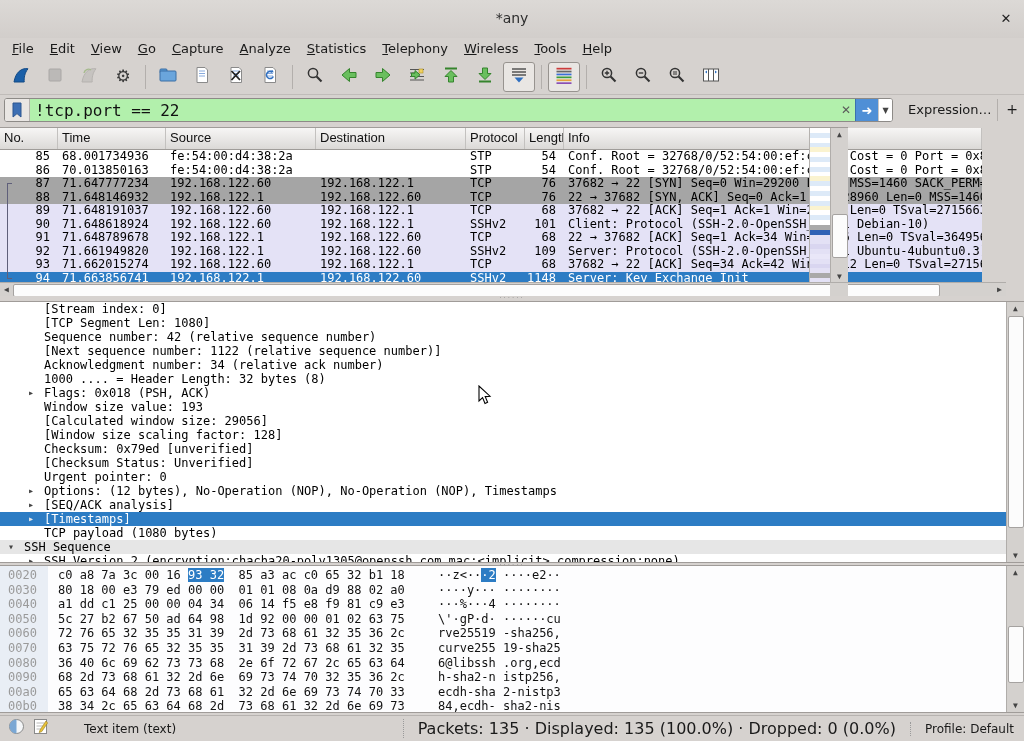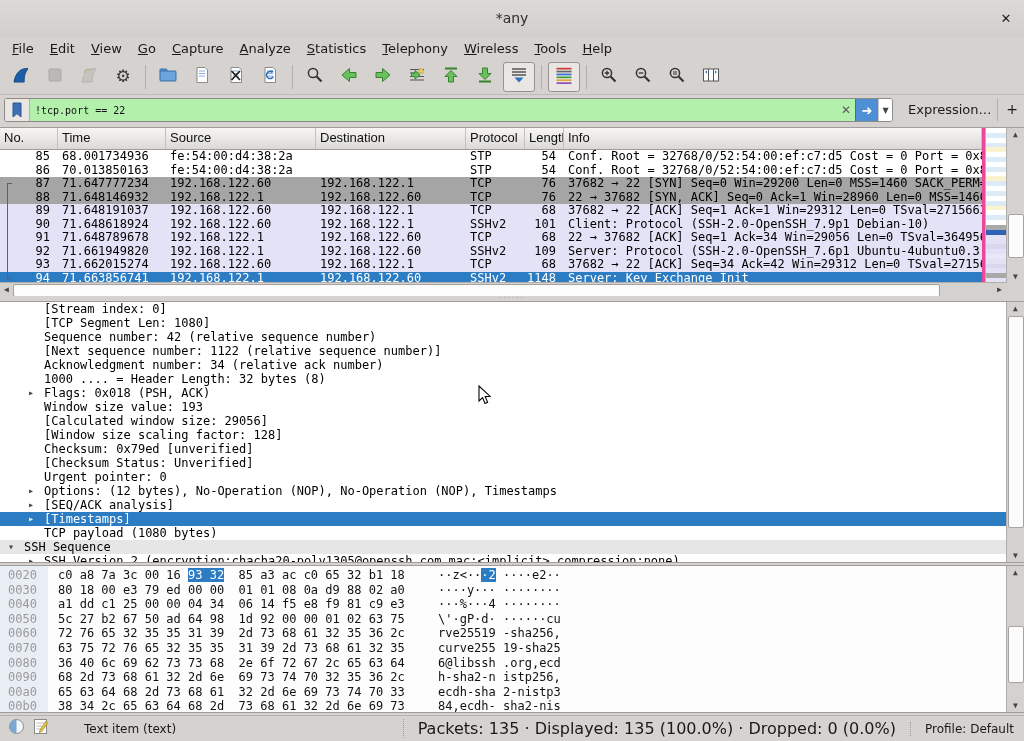--- a/index.html
+++ b/index.html
@@ -32,34 +32,34 @@
   .tb-sep{width:1px;height:24px;background:#b3afac;margin:0 5px;}
   .uglyph{font-size:17px;color:#3a3a3a;line-height:1;}
 
   
   #filterbar{position:absolute;left:0;top:95px;width:1024px;height:30px;background:#d6d2cf;}
   #filter-input{position:absolute;left:4px;top:3px;width:887px;height:22px;
     background:#fff;border:1px solid #8d8a87;border-radius:3px;display:flex;align-items:stretch;overflow:hidden;}
   #filter-bookmark{width:24px;background:#e9e6e3;border-right:1px solid #b5b2af;
     display:flex;align-items:center;justify-content:center;}
   #filter-text-wrap{flex:1;background:#b2f0ac;display:flex;align-items:center;padding-left:5px;}
-  #filter-text{font-size:10px;color:#111;}
+  #filter-text{font-size:16px;color:#111;}
   #filter-clear{width:18px;display:flex;align-items:center;justify-content:center;
     background:#b2f0ac;color:#5a5a5a;font-size:12px;}
   #filter-apply{width:22px;background:#4f8fd6;display:flex;align-items:center;justify-content:center;
     border-left:1px solid #3a6fae;color:#fff;font-size:13px;}
   #filter-caret{width:13px;display:flex;align-items:center;justify-content:center;
     background:#fff;color:#444;font-size:8px;border-left:1px solid #c9c6c3;}
   #filter-expression{position:absolute;left:908px;top:7px;font-size:13px;color:#1a1a1a;}
   #filter-sep{position:absolute;left:997px;top:4px;width:1px;height:22px;background:#b3afac;}
   #filter-add{position:absolute;left:1004px;top:3px;width:16px;height:22px;
     text-align:center;line-height:22px;font-size:14px;color:#1a1a1a;}
 
   
-  #packetlist{position:absolute;left:0;top:127px;width:1024px;height:169px;
+  #packetlist{position:absolute;left:0;top:127px;width:848px;height:169px;
     background:#ec4899;border-top:1px solid #a09c99;}
   #plheader{position:absolute;left:0;top:0;height:22px;width:982px;display:flex;
     background:linear-gradient(#f7f6f5,#dbd9d7);border-bottom:1px solid #9f9c99;box-sizing:border-box;}
   .hcell{font-size:13px;color:#111;padding:2px 0 0 4px;border-right:1px solid #c3c1bf;
     overflow:hidden;white-space:nowrap;box-sizing:border-box;}
   #plrows{position:absolute;left:0;top:22px;width:982px;height:133px;overflow:hidden;}
   .prow{height:13.5px;display:flex;font-size:12px;line-height:13.5px;white-space:nowrap;position:relative;}
   .pcell{overflow:hidden;box-sizing:border-box;padding-left:4px;}
   .pcell.r{text-align:right;padding-right:8px;padding-left:0;}
   .prow.white{background:#ffffff;color:#000;}

